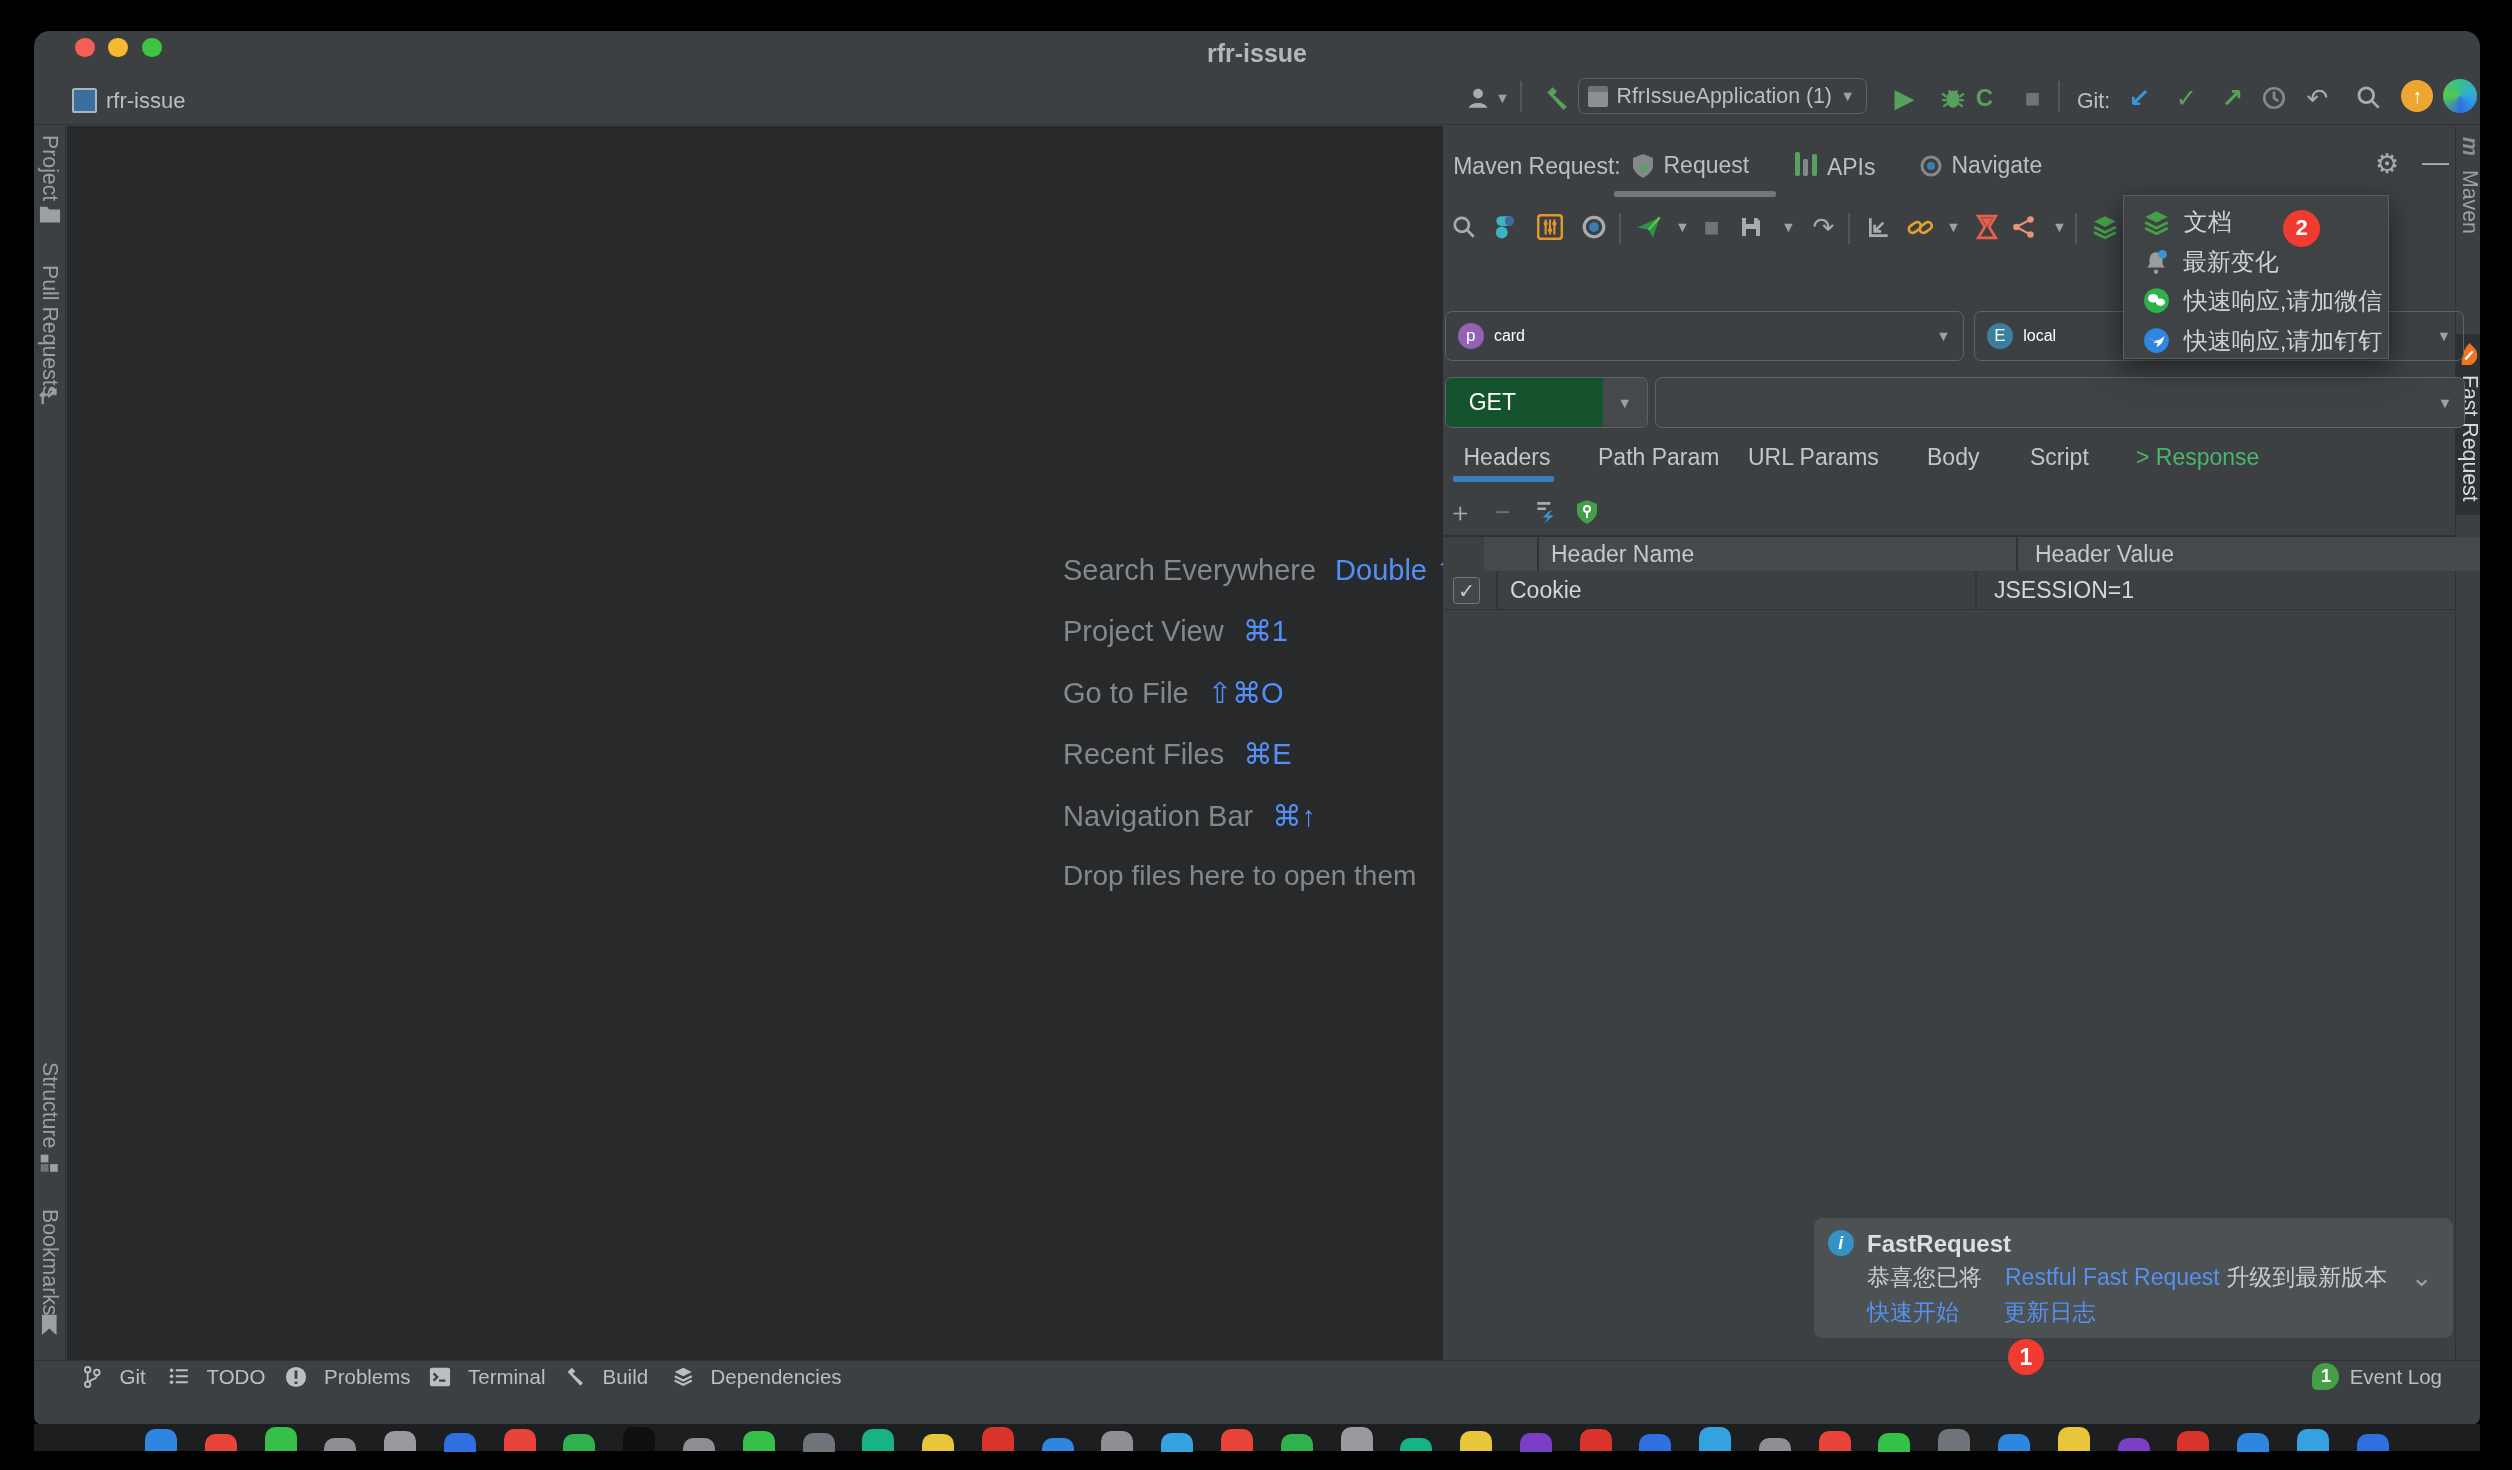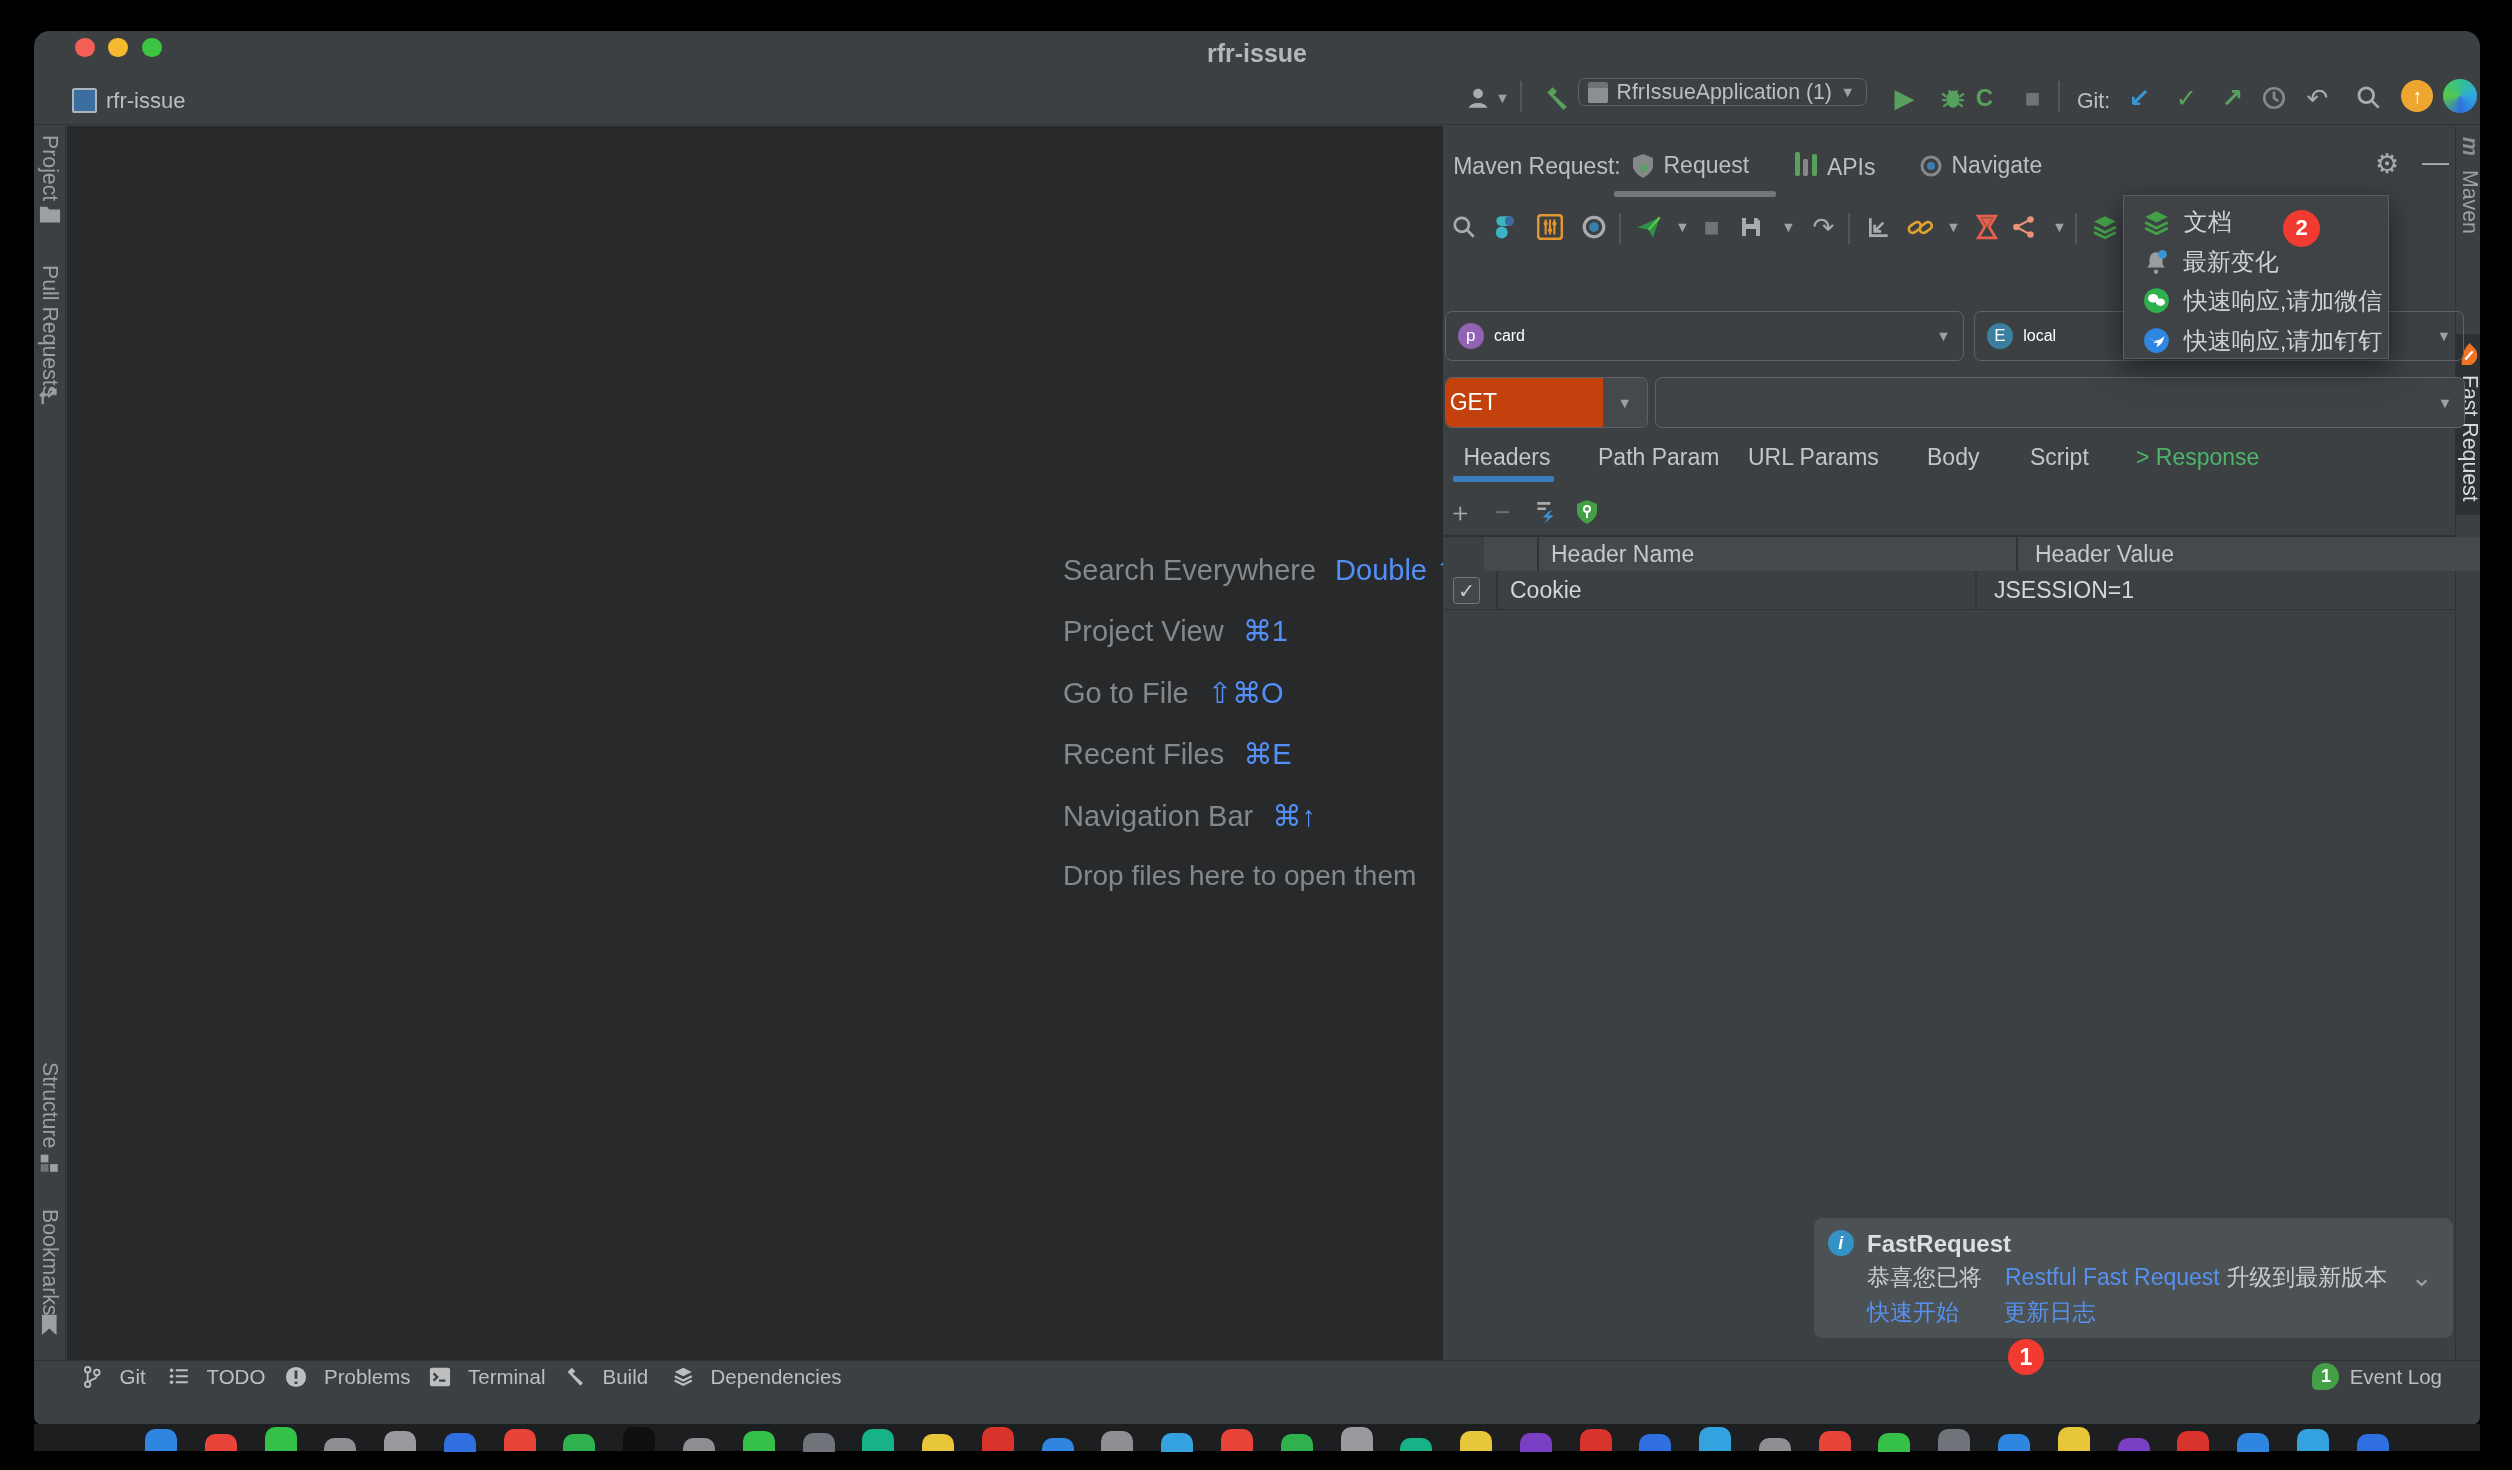--- a/index.html
+++ b/index.html
@@ -21,21 +21,21 @@
 
   
   .toolbar-row { position:absolute; left:0; top:38px; width:100%; height:56px;
     border-bottom:1.7px solid #303233; }
   .proj-icon { position:absolute; left:38px; top:19px; width:25px; height:25px;
     border:2.6px solid #a9b6bd; background:#3c6f9f; border-radius:2.6px; }
   .proj-label { position:absolute; left:72px; top:19px; color:#bcbec0; font-size:22px; }
   .icon34 { position:absolute; width:31px; height:31px; display:flex; align-items:center;
     justify-content:center; top:13px; }
   .sepv { position:absolute; top:12px; width:1.7px; height:31px; background:#54575a; }
-  .runcombo { position:absolute; left:1544px; top:9.4px; width:289px; height:28px;
+  .runcombo { position:absolute; left:1544px; top:9.4px; width:289px; height:36px;
     border:1.7px solid #5f6365; border-radius:6.8px; display:flex; align-items:center;
     padding:0 8.5px; gap:8.5px; }
   .runcombo .winicon { width:20.5px; height:20.5px; background:#8b9093; border-radius:2.6px;
     border-top:6.8px solid #6e7376; }
   .runcombo .lbl { color:#bcbec0; font-size:21.3px; white-space:nowrap; }
   .dd { color:#9ea1a4; font-size:14.5px; }
   .glyph { font-size:26px; line-height:1; }
   .g-green { color:#58a15c; font-weight:bold; }
   .g-blue { color:#3a95d6; font-weight:bold; }
   .g-gray { color:#a9acae; }
@@ -80,22 +80,22 @@
   .fr-toolbar .icon34 { top:8.5px; }
   .fr-toolbar .sepv { top:10.2px; }
 
   .combo { position:absolute; height:50px; border:1.7px solid #5f6365; border-radius:6.8px;
     display:flex; align-items:center; padding:0 12px; gap:10.2px; }
   .combo .badge-circ { width:26px; height:26px; border-radius:50%; color:#fff;
     display:flex; align-items:center; justify-content:center; font-size:17px; }
   .combo .val { color:#ffffff; font-size:16px; flex:1; }
   .method-combo { position:absolute; left:1.7px; top:251px; width:203px; height:51px;
     border:1.7px solid #5f6365; border-radius:6.8px; overflow:hidden; display:flex; }
-  .method-sel { width:157px; background:#c2410c; color:#fff; font-size:23px;
-    display:flex; align-items:center; padding-left:4px; }
+  .method-sel { width:157px; background:#14532d; color:#fff; font-size:23px;
+    display:flex; align-items:center; padding-left:23px; }
   .method-arrow { flex:1; background:#46494b; display:flex; align-items:center; justify-content:center; }
   .url-input { position:absolute; left:212px; top:251px; width:810px; height:51px;
     border:1.7px solid #5f6365; border-radius:6.8px; background:#404345;
     display:flex; align-items:center; justify-content:flex-end; padding-right:12px; }
 
   .req-tab { position:absolute; top:318px; color:#c3c5c7; font-size:23px; white-space:nowrap; }
   .req-tab.resp { color:#4db56a; }
   .req-underline { position:absolute; left:10.2px; top:350px; width:101px; height:6px;
     background:#3d7dbd; border-radius:1.7px; }
 

